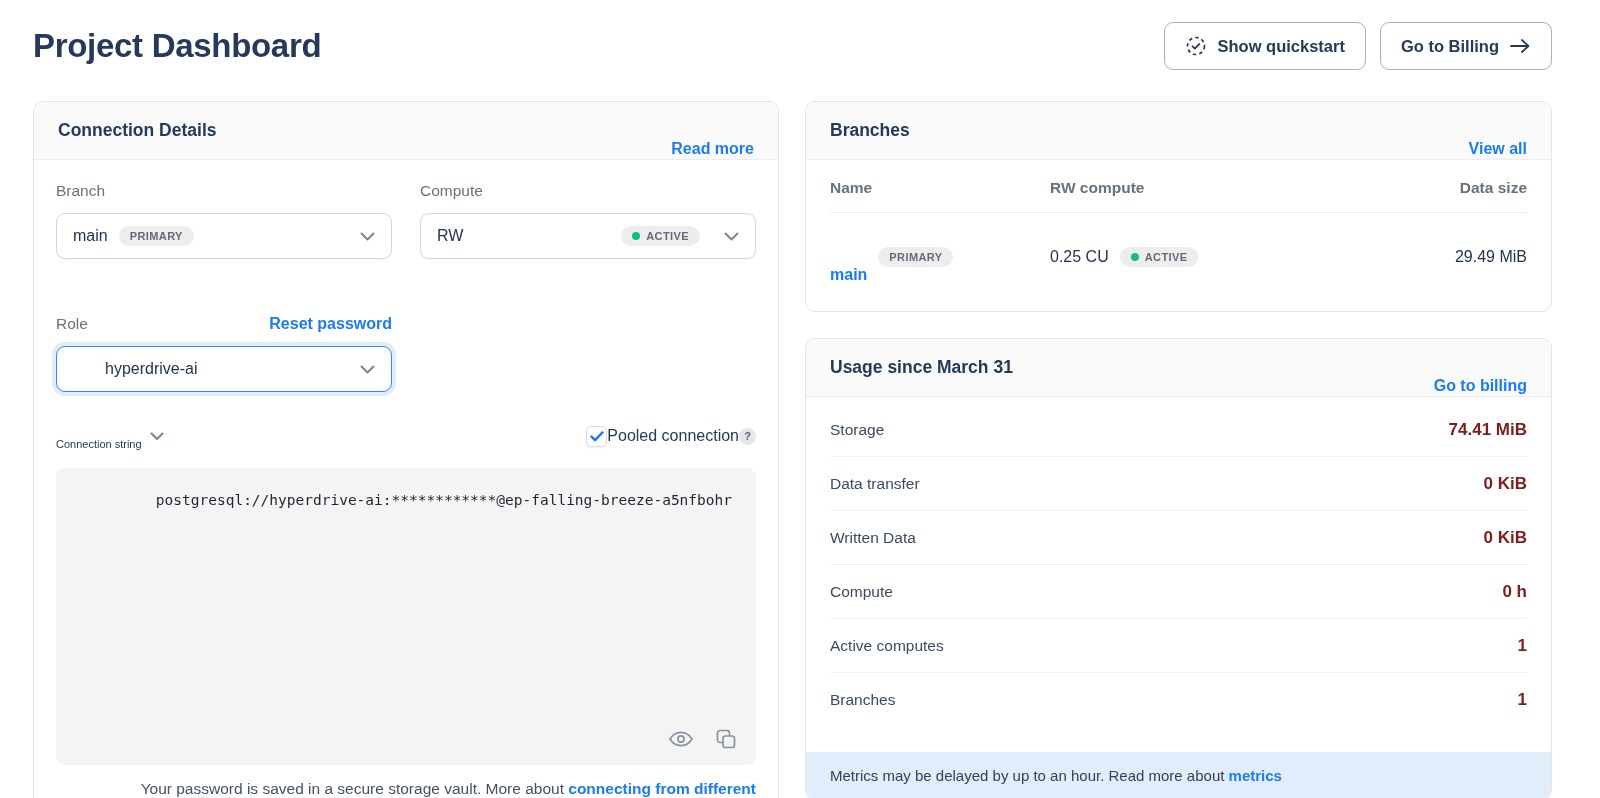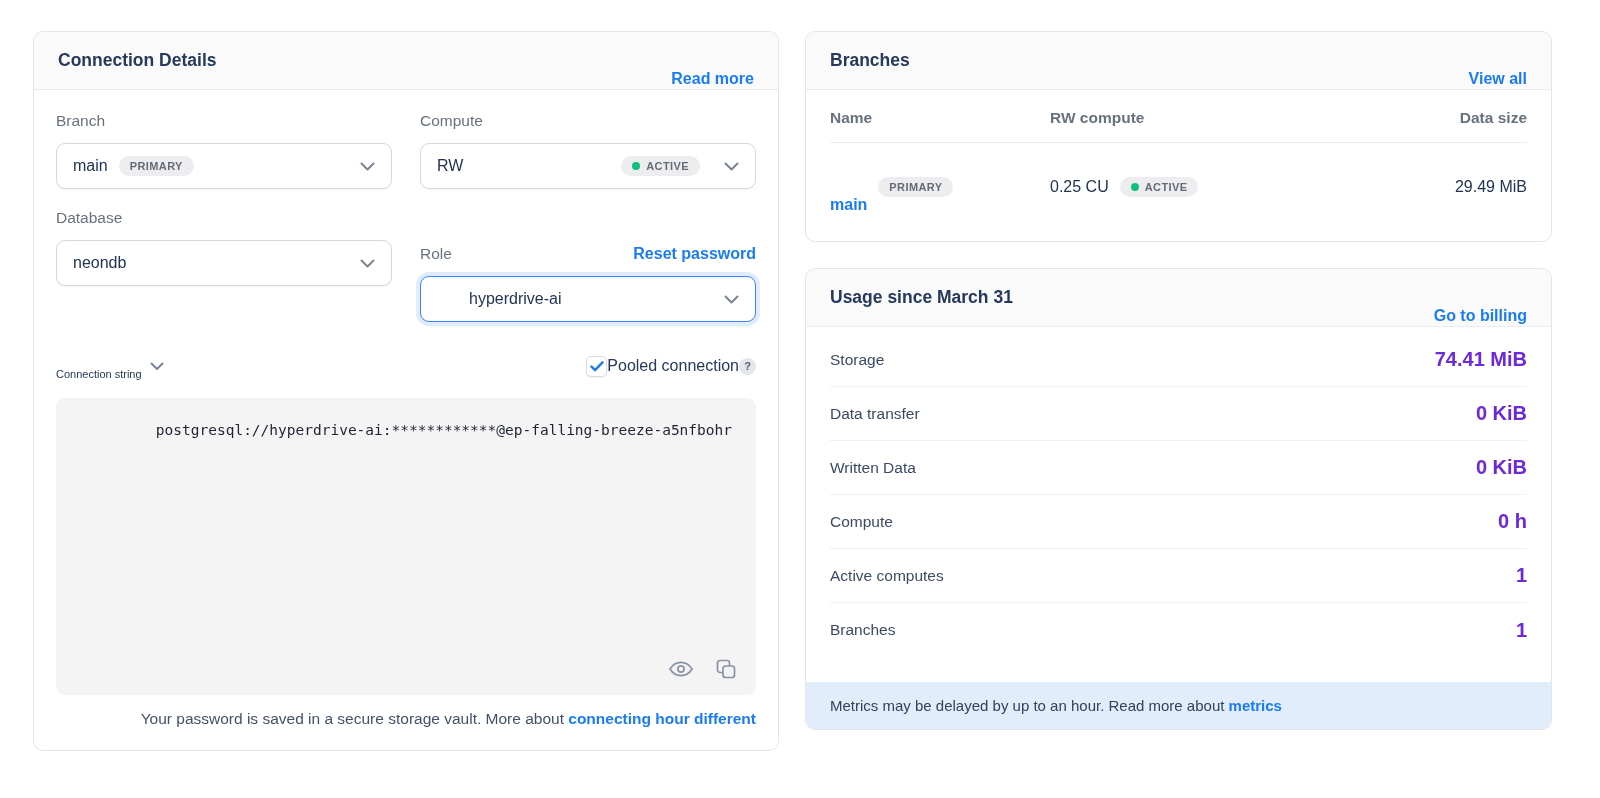--- a/index.html
+++ b/index.html
@@ -72,29 +72,51 @@
   .bt-name .link { font-size:16px; }
   .bt-compute { display:flex; align-items:center; font-size:16px; color:#223453; }
   .bt-size { text-align:right; font-size:16px; color:#223453; }
 
   
   .usage-rows { padding:6px 24px 0; }
   .usage-row { display:flex; justify-content:space-between; align-items:center; height:54px;
                border-bottom:1px solid #eef0f2;gap:36px; }
   .usage-row:last-child { border-bottom:none; }
   .usage-label { font-size:15.5px; color:#3c4a63; }
-  .usage-value { font-size:20px; font-weight:600; color:#6d28d9; }
+  .usage-value { font-size:17px; font-weight:600; color:#7f1d1d; }
   .usage-banner { margin-top:25px; background:#e2edfb; padding:15px 24px; font-size:15px; color:#31425e; }
   .usage-banner .link { font-size:15px; }
 </style>
 </head>
 <body>
 
 <div class="page">
 
+  <div class="topbar">
+    <h1 class="page-title">Project Dashboard</h1>
+    <div class="topbar-actions">
+      <button class="btn">
+        <span>
+          <svg width="22" height="22" viewBox="0 0 22 22" fill="none">
+            <circle cx="11" cy="11" r="8.5" stroke="#25395c" stroke-width="1.7" stroke-dasharray="3.4 3.1"></circle>
+            <path d="M7.4 11.2l2.4 2.4 4.6-4.8" stroke="#25395c" stroke-width="1.7" fill="none" stroke-linecap="round" stroke-linejoin="round"></path>
+          </svg>
+        </span>
+        <span>Show quickstart</span>
+      </button>
+      <button class="btn">
+        <span>Go to Billing</span>
+        <span>
+          <svg width="22" height="18" viewBox="0 0 22 18" fill="none">
+            <path d="M2 9h17M13 3l6.4 6L13 15" stroke="#25395c" stroke-width="1.8" fill="none" stroke-linecap="round" stroke-linejoin="round"></path>
+          </svg>
+        </span>
+      </button>
+    </div>
+  </div>
 
   <div class="content">
 
     <section class="card">
       <div class="card-header">
         <span class="card-title">Connection Details</span>
         <a class="link">Read more</a>
       </div>
       <div class="cd-body">
         <div class="form-grid">
@@ -127,34 +149,20 @@
                 <span>ACTIVE</span>
               </span>
               <span class="chev" style="margin-left:24px;">
                 <svg width="15" height="9" viewBox="0 0 15 9" fill="none">
                     <path d="M1.5 1.5l6 6 6-6" stroke="#7a8494" stroke-width="2" stroke-linecap="round" stroke-linejoin="round"></path>
                   </svg>
               </span>
             </div>
           </div>
 
-          <div>
-            <div class="field-label-row">
-              <span class="field-label">Database</span>
-            </div>
-            <div class="select">
-              <span class="select-value">neondb</span>
-              <span class="spacer"></span>
-              <span class="chev">
-                <svg width="15" height="9" viewBox="0 0 15 9" fill="none">
-                    <path d="M1.5 1.5l6 6 6-6" stroke="#7a8494" stroke-width="2" stroke-linecap="round" stroke-linejoin="round"></path>
-                  </svg>
-              </span>
-            </div>
-          </div>
 
           <div>
             <div class="field-label-row">
               <span class="field-label">Role</span>
               <a class="link">Reset password</a>
             </div>
             <div class="select focused">
               <span class="select-value">hyperdrive-ai</span>
               <span class="spacer"></span>
               <span class="chev">
@@ -199,21 +207,21 @@
             <span>
               <svg width="24" height="24" viewBox="0 0 24 24" fill="none">
                 <rect x="3.5" y="3.5" width="12" height="12" rx="2.5" stroke="#8a92a3" stroke-width="1.7"></rect>
                 <rect x="9" y="9" width="11.5" height="11.5" rx="2.5" stroke="#8a92a3" stroke-width="1.7" fill="#f4f4f5"></rect>
               </svg>
             </span>
           </div>
         </div>
 
         <div class="cd-footer">
-          <span>Your password is saved in a secure storage vault. More about </span><a class="link">connecting hour different</a>
+          <span>Your password is saved in a secure storage vault. More about </span><a class="link">connecting from different</a>
         </div>
       </div>
     </section>
 
     <div style="display:flex; flex-direction:column; gap:26px;">
 
       <section class="card">
         <div class="card-header">
           <span class="card-title">Branches</span>
           <a class="link">View all</a>

